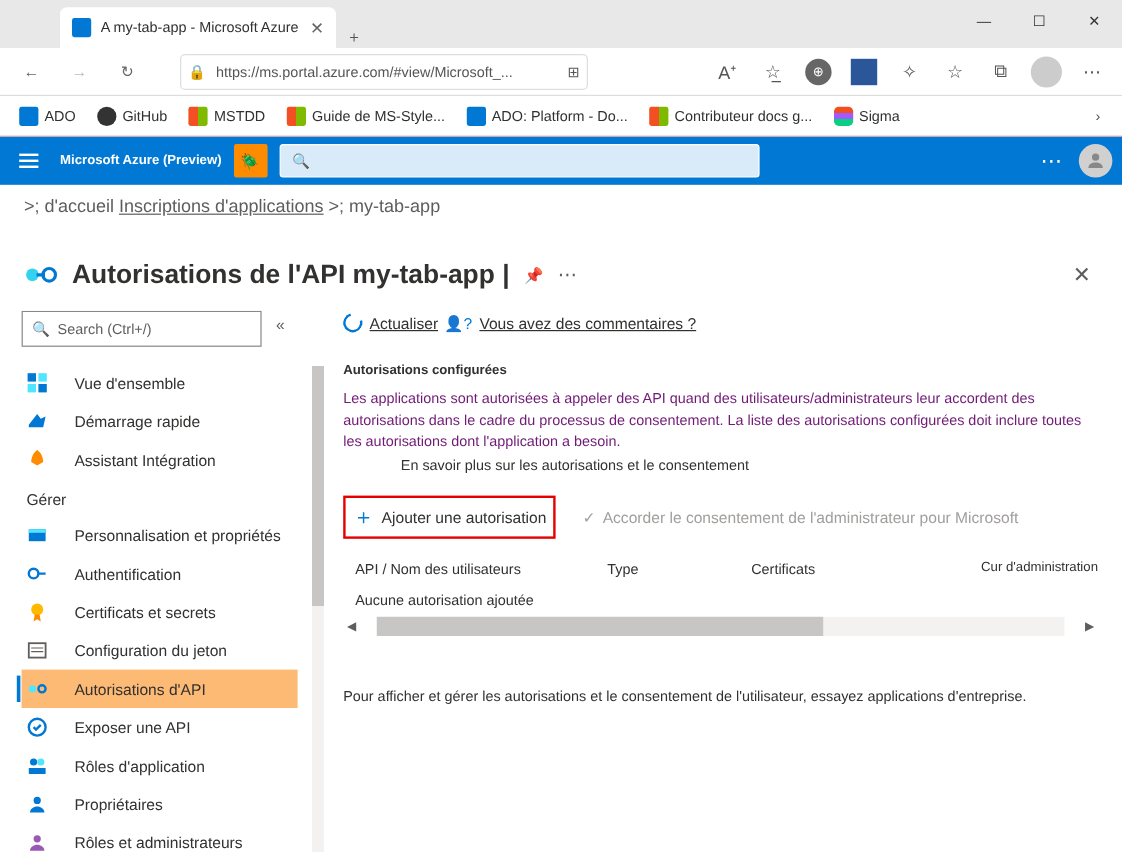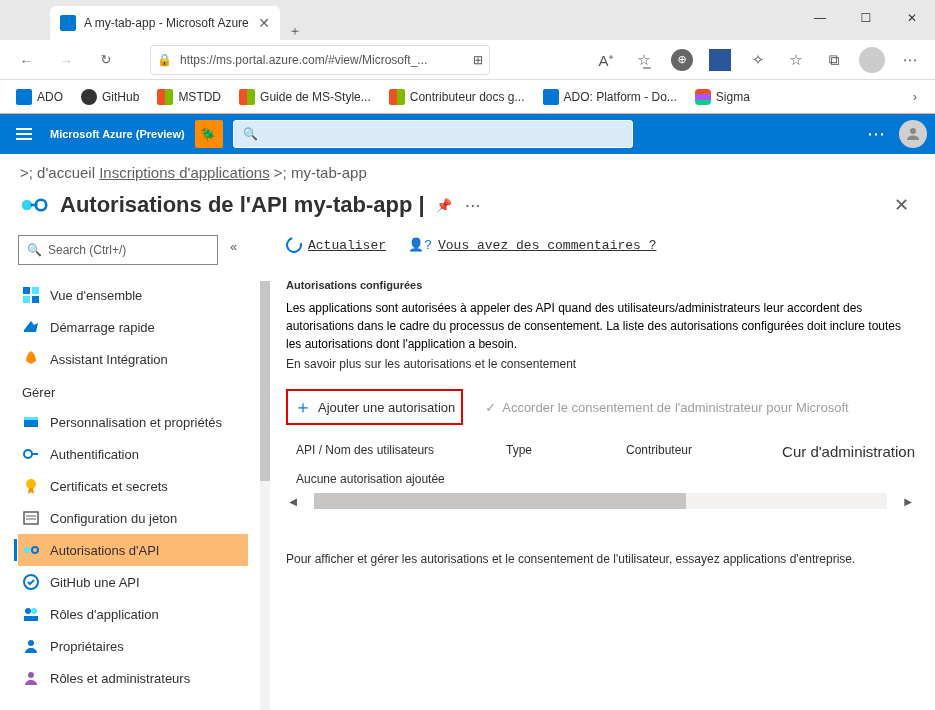--- a/index.html
+++ b/index.html
@@ -46,65 +46,65 @@
   .azure-search { flex: 0 0 400px; height: 28px; background: rgba(255,255,255,0.85); border: 1px solid #fff; border-radius: 3px; display: flex; align-items: center; padding: 0 10px; gap: 8px; font-size: 12px; color: #605e5c; }
   .azure-header-right { margin-left: auto; display: flex; align-items: center; gap: 12px; color: #fff; }
   .azure-ellipsis { font-size: 18px; letter-spacing: 2px; }
   .azure-avatar { width: 28px; height: 28px; border-radius: 50%; background: #d0d0d0; display: flex; align-items: center; justify-content: center; }
   
   
   .breadcrumb { padding: 10px 20px 4px; font-size: 15px; color: #605e5c; }
   .breadcrumb a { color: #605e5c; }
   
   
-  .blade-header { display: flex; align-items: center; padding: 6px 20px 16px; gap: 12px; }
+  .blade-header { display: flex; align-items: center; padding: 6px 20px 16px; gap: 12px; margin-top: 24px; }
   .blade-icon { width: 28px; height: 28px; }
   .blade-icon svg { width: 28px; height: 28px; }
   .blade-title { font-size: 22px; font-weight: 600; color: #323130; }
   .blade-pin { color: #605e5c; }
   .blade-ellipsis { color: #605e5c; font-size: 16px; }
   .blade-close { margin-left: auto; font-size: 18px; color: #605e5c; padding-right: 6px; }
   
   
   .blade-body { display: flex; height: calc(100% - 230px); }
   .sidebar { width: 270px; border-right: 0; padding: 0 0 0 18px; overflow: hidden; position: relative; }
   .sidebar-search { display: flex; align-items: center; border: 1px solid #8a8886; height: 30px; padding: 0 8px; gap: 6px; width: 200px; font-size: 12px; color: #605e5c; margin-bottom: 14px; }
   .sidebar-collapse { position: absolute; top: 4px; left: 230px; color: #605e5c; font-size: 13px; }
-  .nav-item { display: flex; align-items: center; gap: 10px; padding: 7px 4px; font-size: 13px; cursor: pointer; width: 230px; }
+  .nav-item { display: flex; align-items: center; gap: 22px; padding: 7px 4px; font-size: 13px; cursor: pointer; width: 230px; }
   .nav-item.selected { background: #fdba74; }
   .nav-item.selected::before { content: ""; position: absolute; left: 14px; width: 3px; height: 22px; background: #0078d4; }
   .nav-icon { width: 18px; height: 18px; display: flex; align-items: center; justify-content: center; flex-shrink: 0; }
   .nav-icon svg { width: 18px; height: 18px; }
   .nav-section { font-size: 13px; font-weight: 400; color: #323130; padding: 10px 4px 6px; }
   .sidebar-scroll { position: absolute; left: 260px; top: 46px; bottom: 0; width: 10px; background: #f3f2f1; }
   .sidebar-thumb { width: 10px; height: 200px; background: #c8c6c4; margin-top: 0; }
   
   
   .content { flex: 1; padding: 0 20px 0 16px; overflow: hidden; }
-  .command-bar { display: flex; align-items: center; gap: 22px; border-bottom: 0; padding: 2px 0 18px; font-family: Liberation Mono, monospace; }
+  .command-bar { display: flex; align-items: center; gap: 5px; border-bottom: 0; padding: 2px 0 18px; }
   .cmd-btn { display: flex; align-items: center; gap: 6px; font-size: 13px; color: #323130; }
   .cmd-btn span:last-child { text-decoration: underline; text-decoration-color: #323130; }
   .refresh-icon { width: 16px; height: 16px; border: 2px solid #0078d4; border-radius: 50%; border-top-color: transparent; transform: rotate(30deg); }
   .feedback-icon { color: #0078d4; }
   
   .section-title { font-size: 11px; font-weight: 600; margin: 8px 0 8px; }
-  .desc { font-size: 12px; color: #000000; line-height: 1.5; margin-bottom: 4px; }
-  .desc-link { font-size: 12px; color: #0078d4; }
+  .desc { font-size: 12px; color: #701a75; line-height: 1.5; margin-bottom: 4px; }
+  .desc-link { font-size: 12px; color: #0078d4; margin-left: 48px; }
   
   .action-row { display: flex; align-items: center; gap: 22px; margin: 18px 0 12px; }
   .add-perm { display: inline-flex; align-items: center; gap: 6px; padding: 4px 6px; border: 2px solid #e50000; font-size: 13px; }
   .add-perm .plus { color: #0078d4; font-size: 18px; font-weight: 400; }
   .grant-consent { display: flex; align-items: center; gap: 6px; color: #a19f9d; font-size: 13px; }
   .grant-consent .check { color: #a19f9d; }
   
   .perm-table-head { display: flex; gap: 40px; font-size: 12px; color: #323130; padding: 6px 0 10px 10px; }
   .perm-table-head .col1 { width: 170px; }
   .perm-table-head .col2 { width: 80px; }
   .perm-table-head .col3 { flex: 1; }
-  .perm-table-head .col4 { text-align: left; font-size: 15px; }
+  .perm-table-head .col4 { text-align: left; font-size: 11px; }
   .empty-row { font-size: 12px; padding: 2px 0 6px 10px; color: #323130; }
   .h-scroll { height: 18px; background: #fff; display: flex; align-items: center; }
   .h-scroll-track { flex: 1; height: 16px; background: #f3f2f1; margin: 0 14px; position: relative; }
   .h-scroll-thumb { position: absolute; left: 0; top: 0; width: 65%; height: 100%; background: #c8c6c4; }
   .h-scroll-arrow { width: 14px; text-align: center; color: #605e5c; font-size: 10px; }
   
   .footer-note { margin-top: 42px; font-size: 12px; }
 </style>
 </head>
 <body>
@@ -168,26 +168,26 @@
     </div>
   <div class="bookmark">
       <div class="bm-icon bm-ms"></div>
       <span>MSTDD</span>
     </div>
   <div class="bookmark">
       <div class="bm-icon bm-ms"></div>
       <span>Guide de MS-Style...</span>
     </div>
   <div class="bookmark">
+      <div class="bm-icon bm-ado"></div>
+      <span>ADO: Platform - Do...</span>
+    </div>
+  <div class="bookmark">
       <div class="bm-icon bm-ms"></div>
       <span>Contributeur docs g...</span>
-    </div>
-  <div class="bookmark">
-      <div class="bm-icon bm-ado"></div>
-      <span>ADO: Platform - Do...</span>
     </div>
   <div class="bookmark">
       <div class="bm-icon bm-figma"></div>
       <span>Sigma</span>
     </div>
   <div class="bm-more">›</div>
 </div>
 
 <div class="azure-header">
   <div class="hamburger">
@@ -316,21 +316,21 @@
         </div>
       <span>Autorisations d'API</span>
     </div>
     <div class="nav-item">
       <div class="nav-icon">
           <svg viewBox="0 0 18 18">
             <circle cx="9" cy="9" r="7" fill="none" stroke="#0078d4" stroke-width="2"></circle>
             <path d="M6 9l2 2 4-4" stroke="#0078d4" stroke-width="2" fill="none"></path>
           </svg>
         </div>
-      <span>GitHub une API</span>
+      <span>Exposer une API</span>
     </div>
     <div class="nav-item">
       <div class="nav-icon">
           <svg viewBox="0 0 18 18">
             <circle cx="6" cy="6" r="3" fill="#0078d4"></circle>
             <circle cx="12" cy="6" r="3" fill="#50e6ff"></circle>
             <rect x="2" y="11" width="14" height="5" fill="#0078d4"></rect>
           </svg>
         </div>
       <span>Rôles d'application</span>
@@ -382,21 +382,21 @@
       </div>
       <div class="grant-consent">
         <span class="check">✓</span>
         <span>Accorder le consentement de l'administrateur pour Microsoft</span>
       </div>
     </div>
 
     <div class="perm-table-head">
       <div class="col1">API / Nom des utilisateurs</div>
       <div class="col2">Type</div>
-      <div class="col3">Contributeur</div>
+      <div class="col3">Certificats</div>
       <div class="col4">Cur d'administration</div>
     </div>
     <div class="empty-row">Aucune autorisation ajoutée</div>
     <div class="h-scroll">
       <div class="h-scroll-arrow">◀</div>
       <div class="h-scroll-track">
           <div class="h-scroll-thumb"></div>
         </div>
       <div class="h-scroll-arrow">▶</div>
     </div>

